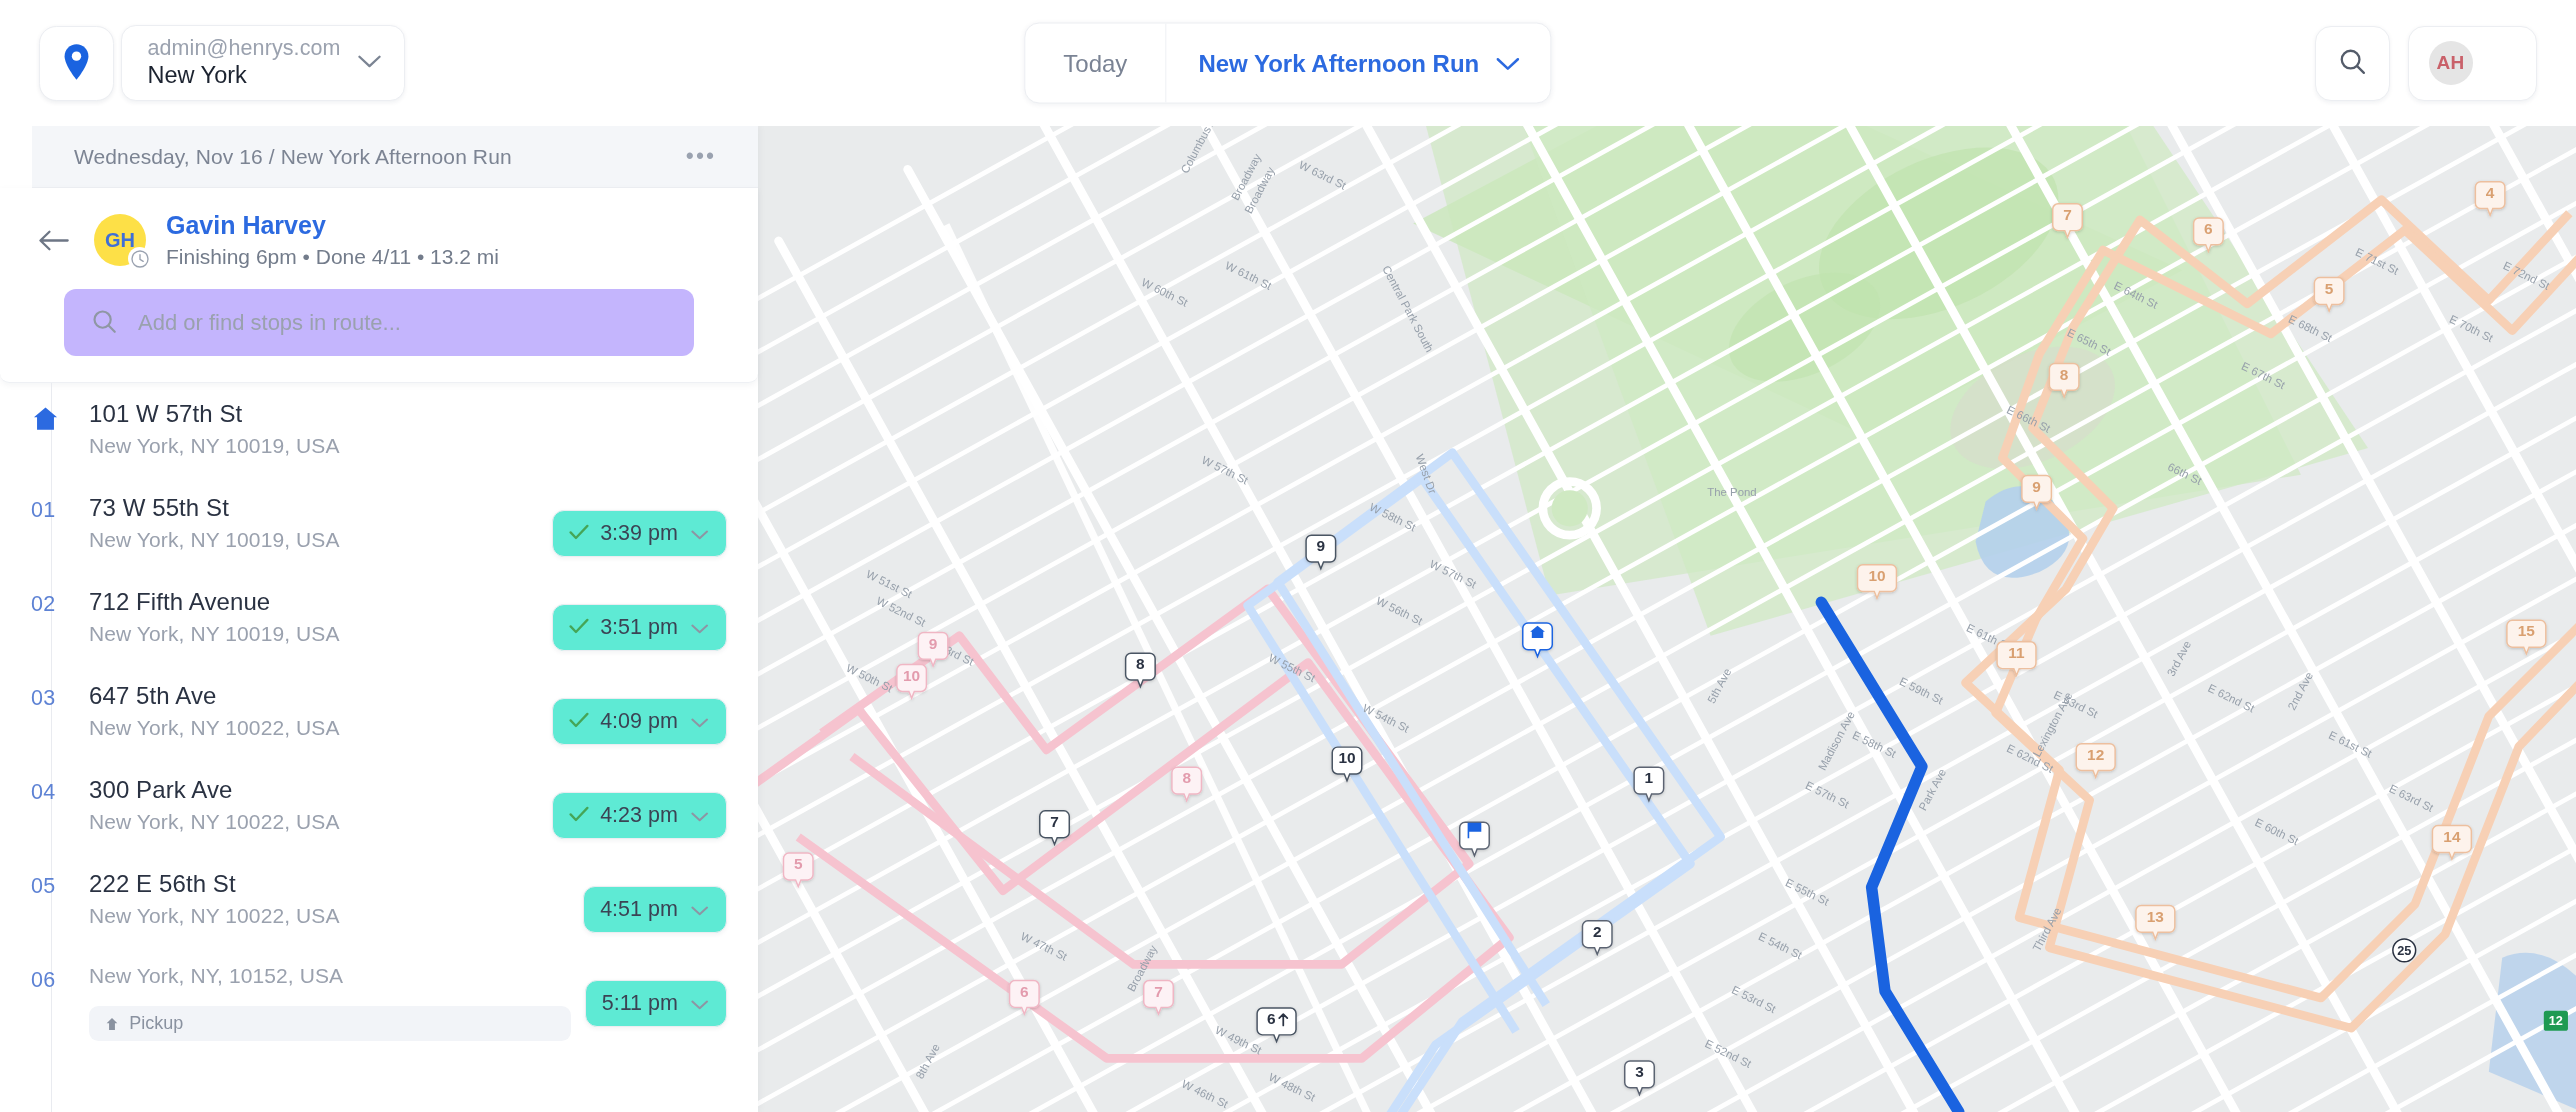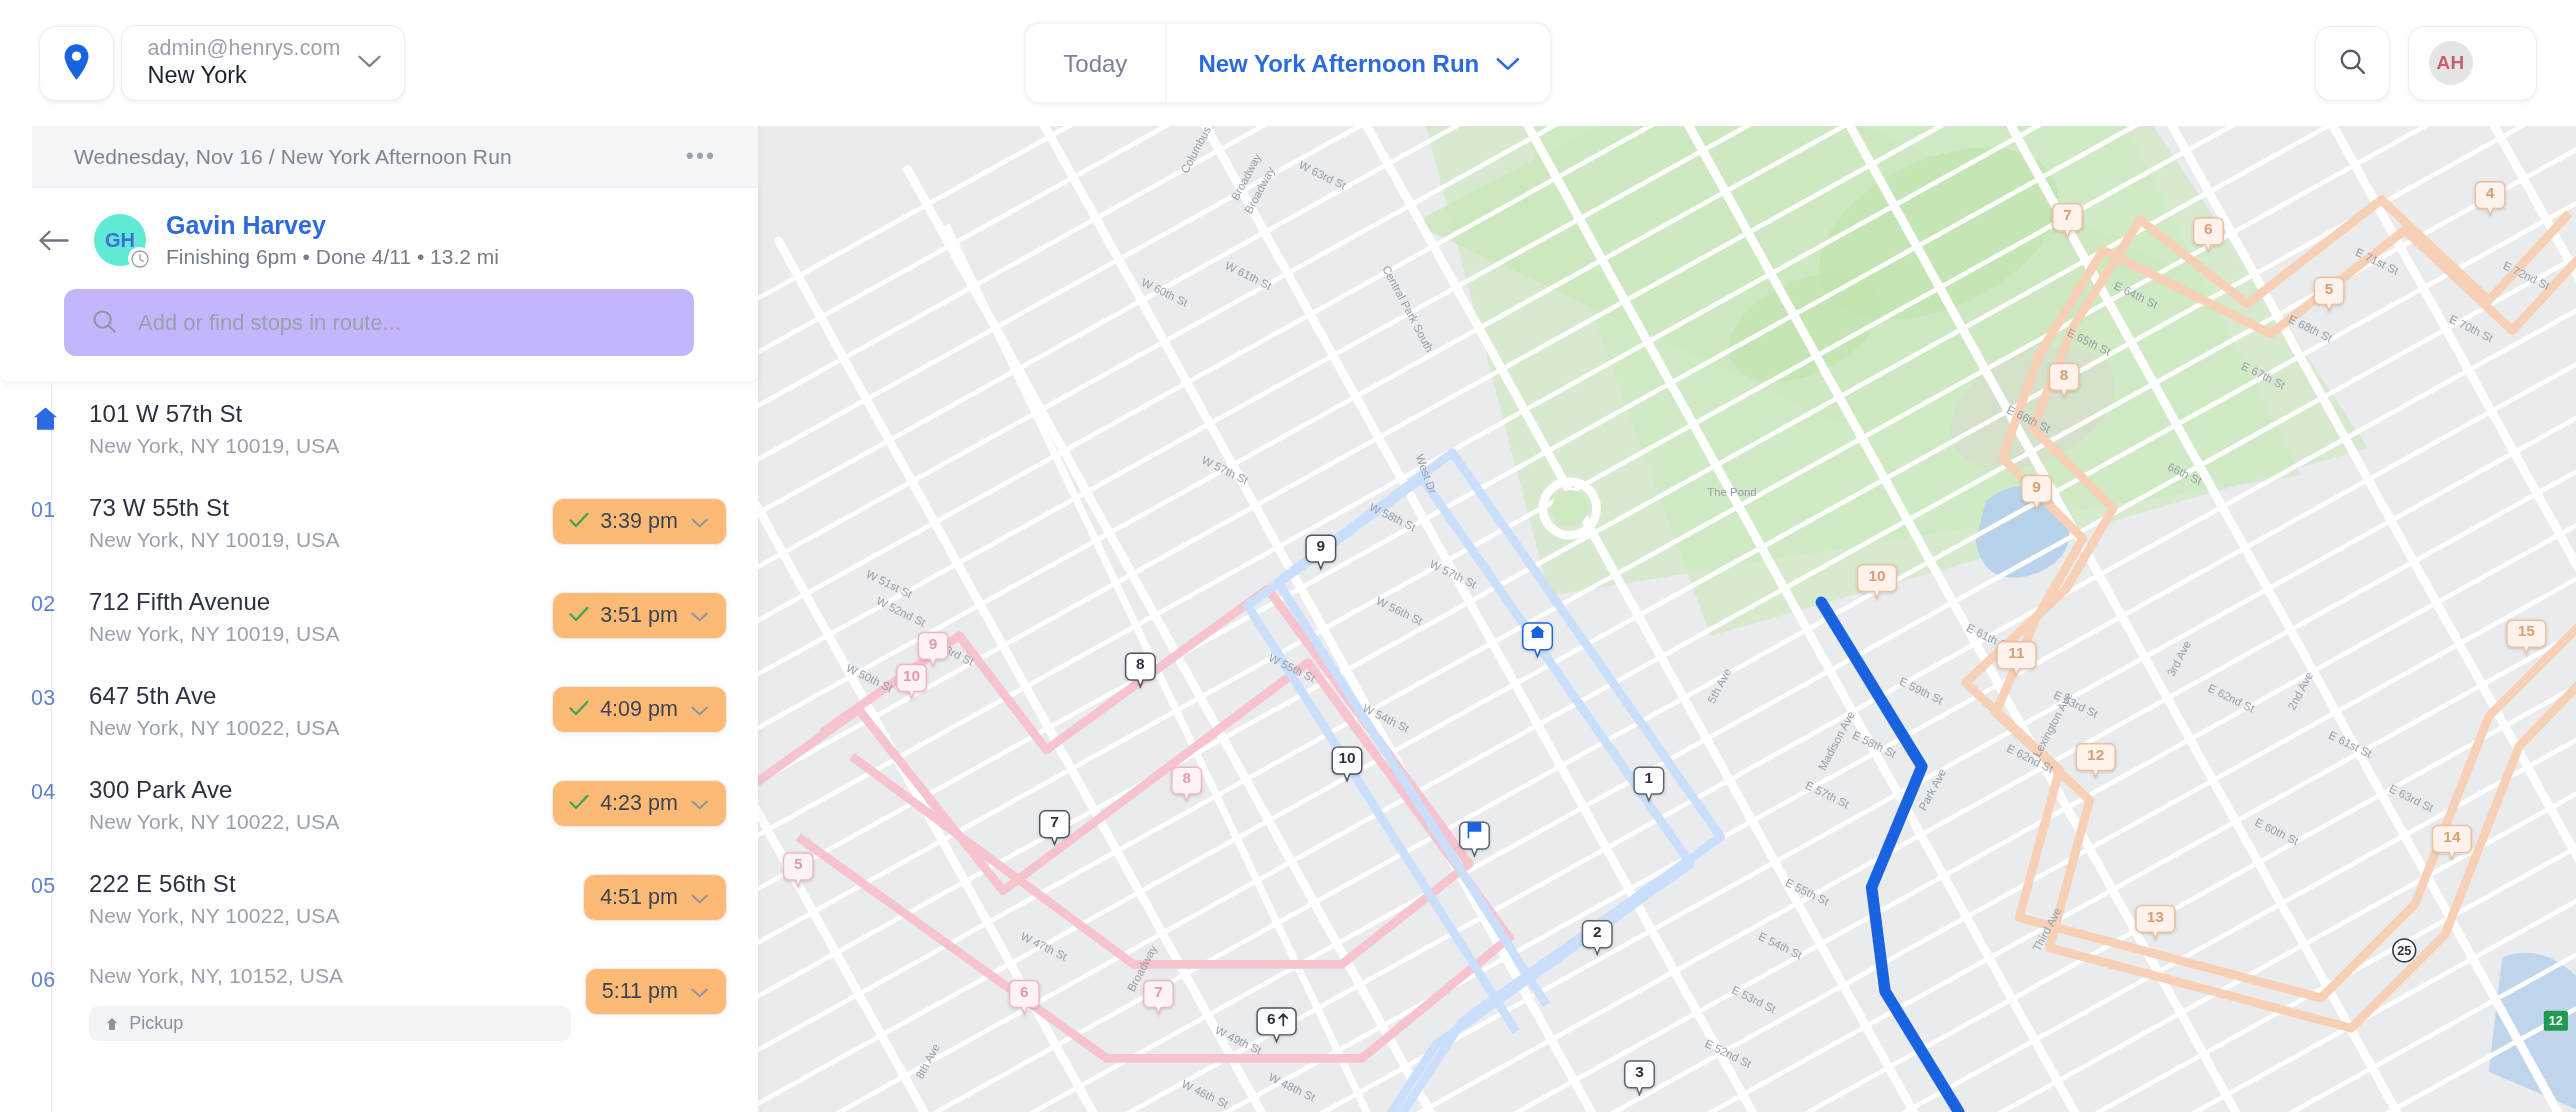--- a/index.html
+++ b/index.html
@@ -98,21 +98,21 @@
   .driver-card {
     background: #fff; padding: 23px 32px 0 32px;
     border-bottom: 0.7px solid #eef0f4;
     border-radius: 0 0 9.4px 9.4px;
     box-shadow: 0 2px 6.7px rgba(20,30,60,0.05);
   }
   .driver-row { display: flex; align-items: center; gap: 20px; }
   .back-arrow { width: 42px; height: 42px; display:flex; align-items:center; justify-content:center; cursor:pointer; flex:none; }
   .driver-avatar {
     width: 52px; height: 52px; border-radius: 50%;
-    background: #5eead4; color: #3f6fd6;
+    background: #fde047; color: #3f6fd6;
     display: flex; align-items: center; justify-content: center;
     font-size: 20px; font-weight: 600; flex: none; position: relative;
   }
   .clock-badge {
     position: absolute; right: -5.4px; bottom: -4px;
     width: 23px; height: 23px; border-radius: 50%; background: #fff;
     display: flex; align-items: center; justify-content: center;
   }
   .driver-info { display: flex; flex-direction: column; gap: 5.4px; }
   .driver-name { font-size: 25px; color: #2c6ae0; font-weight: 600; cursor: pointer; }
@@ -140,23 +140,23 @@
     display: flex; justify-content: flex-start;
   }
   .stop-idx.home { color: #2c6ae0; padding-top: 5.4px; padding-left: 1.3px; }
   .stop-main { flex: 1; display: flex; flex-direction: column; gap: 6px; min-width: 0; }
   .stop-title { font-size: 24px; color: #2a3242; letter-spacing: 0.1px; }
   .stop-sub { font-size: 21px; color: #9aa1ae; letter-spacing: 0.1px; }
   .stop-right { flex: none; padding-top: 4px; padding-left: 13.4px; }
   .time-chip {
     display: inline-flex; align-items: center; gap: 10.7px;
     height: 47px; padding: 0 17.4px 0 16px; border-radius: 12px;
-    background: #fdba74; border: 0.7px solid #ebedf1;
+    background: #5eead4; border: 0.7px solid #ebedf1;
     box-shadow: 0 1.3px 4px rgba(20,30,60,0.05);
-    font-size: 21.5px; color: #3b4354; cursor: pointer; white-space: nowrap;
+    font-size: 21.5px; color: #3b4354; cursor: pointer; white-space: nowrap; margin-top: 12px;
   }
   .time-chip .chev { margin-left: 2.7px; }
   .timeline {
     position: absolute; left: 51px; top: 0; bottom: 0; width: 1.3px; background: #e9ebf0;
   }
   .pickup-badge {
     display: inline-flex; align-items: center; gap: 9.4px;
     margin-top: 12px; height: 35px; padding: 0 14.8px; border-radius: 9.4px;
     background: #f2f4f8; color: #8a92a0; font-size: 18px;
   }

